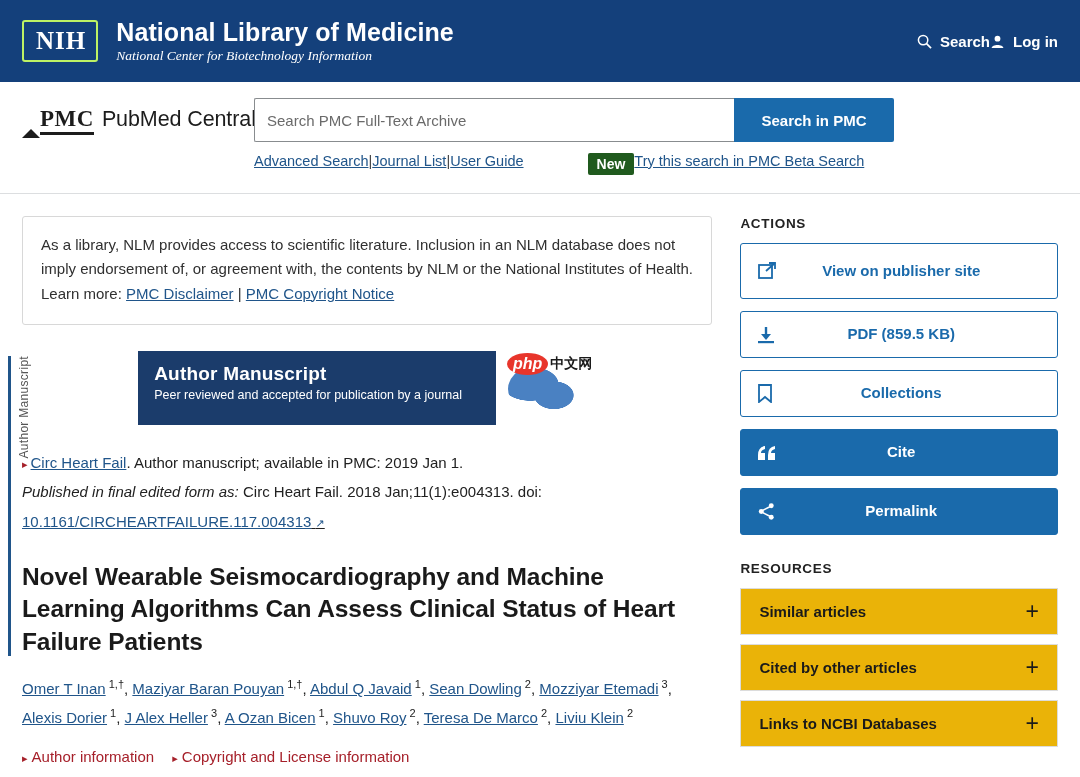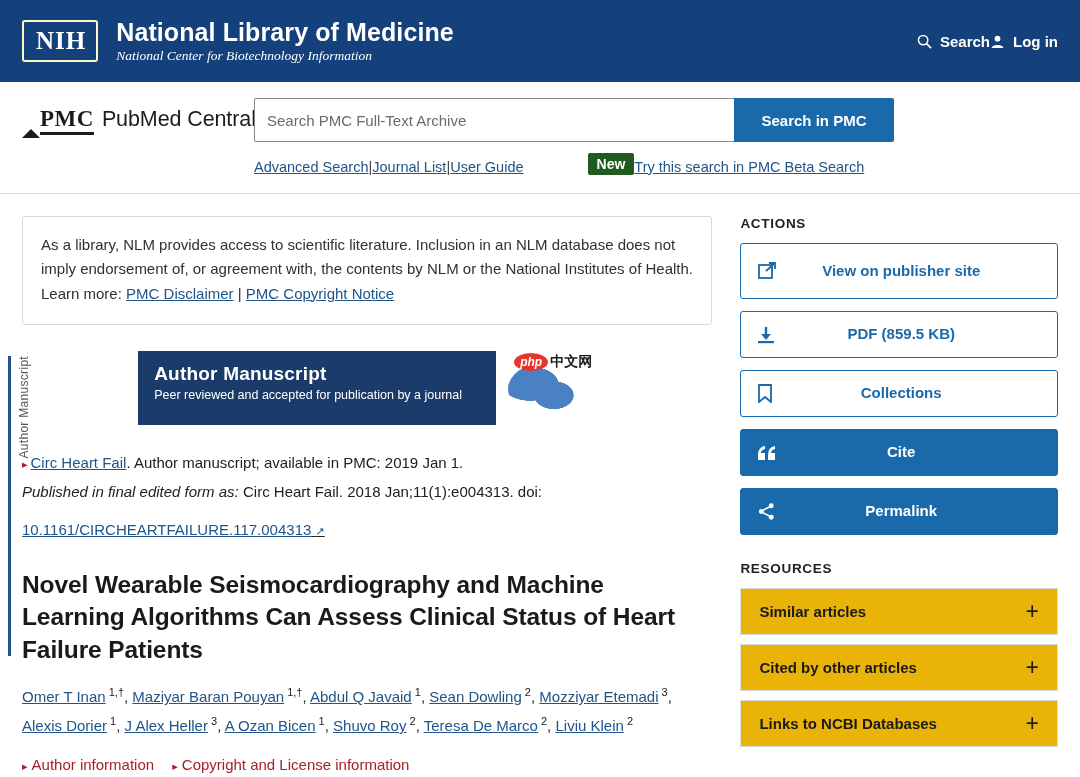--- a/index.html
+++ b/index.html
@@ -16,21 +16,21 @@
   .nih-bar {
     background: #14407b;
     height: 82px;
     display: flex;
     align-items: center;
     padding: 0 22px;
     color: #ffffff;
   }
   .nih-logo-wrap { display: flex; align-items: center; }
   .nih-badge {
-    border: 2px solid #fef9c3;
+    border: 2px solid #bef264;
     border-radius: 3px;
     padding: 5px 10px 5px 12px;
     font-size: 25px;
     font-weight: bold;
     letter-spacing: 1px;
     position: relative;
     margin-right: 18px;
     font-family: "Liberation Serif", serif;
   }
   .nih-titles { line-height: 1.12; }
@@ -126,21 +126,21 @@
     font-weight: bold;
     padding: 0 22px;
     cursor: pointer;
     border-radius: 0 2px 2px 0;
     font-family: "Liberation Sans", sans-serif;
     min-width: 160px;
   }
   .search-links {
     margin-top: 11px;
     display: flex;
-    align-items: flex-end;
+    align-items: flex-start;
     font-size: 14.5px;
     flex-wrap: nowrap;
   }
   .search-links a { color: #20558a; text-decoration: underline; }
   .search-links .sep { color: #444; }
   .new-badge {
     background: #205a1e;
     color: #ffffff;
     font-weight: bold;
     font-size: 14px;
@@ -225,41 +225,41 @@
     align-items: center;
     font-size: 13px;
     font-weight: bold;
     z-index: 3;
   }
   .php-badge .php {
     background: #e8352b;
     color: #fff;
     border-radius: 50%;
     padding: 2px 6px;
-    font-size: 12px;
+    font-size: 16px;
     font-style: italic;
   }
   .php-badge .cn {
     color: #1a1a1a;
     margin-left: 2px;
     font-family: "DejaVu Sans", sans-serif;
     font-size: 14px;
   }
 
   .cite-line {
     margin-top: 26px;
     font-size: 15px;
     line-height: 1.65;
     color: #212121;
   }
   .cite-line .tri { color: #a6202a; font-size: 11px; margin-right: 3px; }
   .cite-line a { color: #20558a; text-decoration: underline; }
   .cite-line .jr { color: #20558a; text-decoration: underline; }
   .cite-line em { font-style: italic; }
-  .doi-line { margin-top: 14px; font-size: 15px; text-decoration: underline; }
+  .doi-line { margin-top: 6px; font-size: 15px; text-decoration: underline; }
   .doi-line a { color: #20558a; text-decoration: underline; }
   .ext-ico { font-size: 11px; color: #20558a; }
 
   h1.article-title {
     font-size: 24.5px;
     line-height: 1.32;
     margin: 26px 0 0 0;
     font-weight: bold;
     color: #1a1a1a;
     letter-spacing: -.1px;

